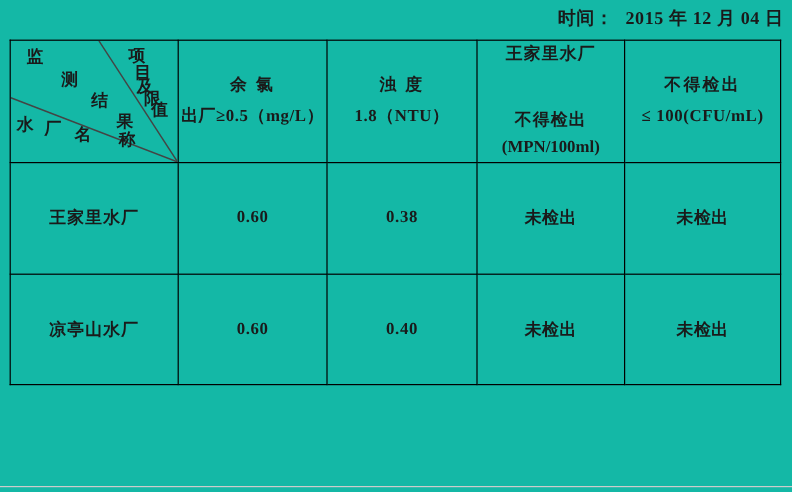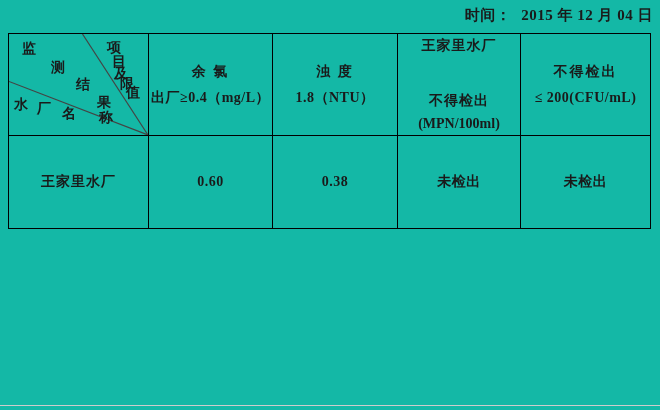--- a/index.html
+++ b/index.html
@@ -139,43 +139,50 @@
           <i class="ch t2">及</i>
           <i class="ch t3">限</i>
           <i class="ch t4">值</i>
           <i class="ch b0">水</i>
           <i class="ch b1">厂</i>
           <i class="ch b2">名</i>
           <i class="ch b3">称</i>
         </td>
         <td>
           <div class="h-title">余 氯</div>
-          <div class="h-limit">出厂≥0.4（mg/L）</div>
+          <div class="h-limit">出厂≥0.5（mg/L）</div>
         </td>
         <td>
           <div class="h-title">浊 度</div>
           <div class="h-limit">1.8（NTU）</div>
         </td>
         <td class="tight">
           <div class="h-title">王家里水厂</div>
           <div class="h-limit">不得检出</div>
           <div class="h-unit">(MPN/100ml)</div>
         </td>
         <td>
           <div class="h-title">不得检出</div>
-          <div class="h-limit">≤ 200(CFU/mL)</div>
+          <div class="h-limit">≤ 100(CFU/mL)</div>
         </td>
       </tr>
 
       <tr class="r-1">
         <td class="name-cell">王家里水厂</td>
         <td class="val-cell">0.60</td>
         <td class="val-cell">0.38</td>
         <td class="val-cell">未检出</td>
         <td class="val-cell">未检出</td>
       </tr>
 
+      <tr class="r-2">
+        <td class="name-cell">凉亭山水厂</td>
+        <td class="val-cell">0.60</td>
+        <td class="val-cell">0.40</td>
+        <td class="val-cell">未检出</td>
+        <td class="val-cell">未检出</td>
+      </tr>
 
     </tbody>
   </table>
 
   <div class="bottom-rule"></div>
 </div>
 
 </body></html>

